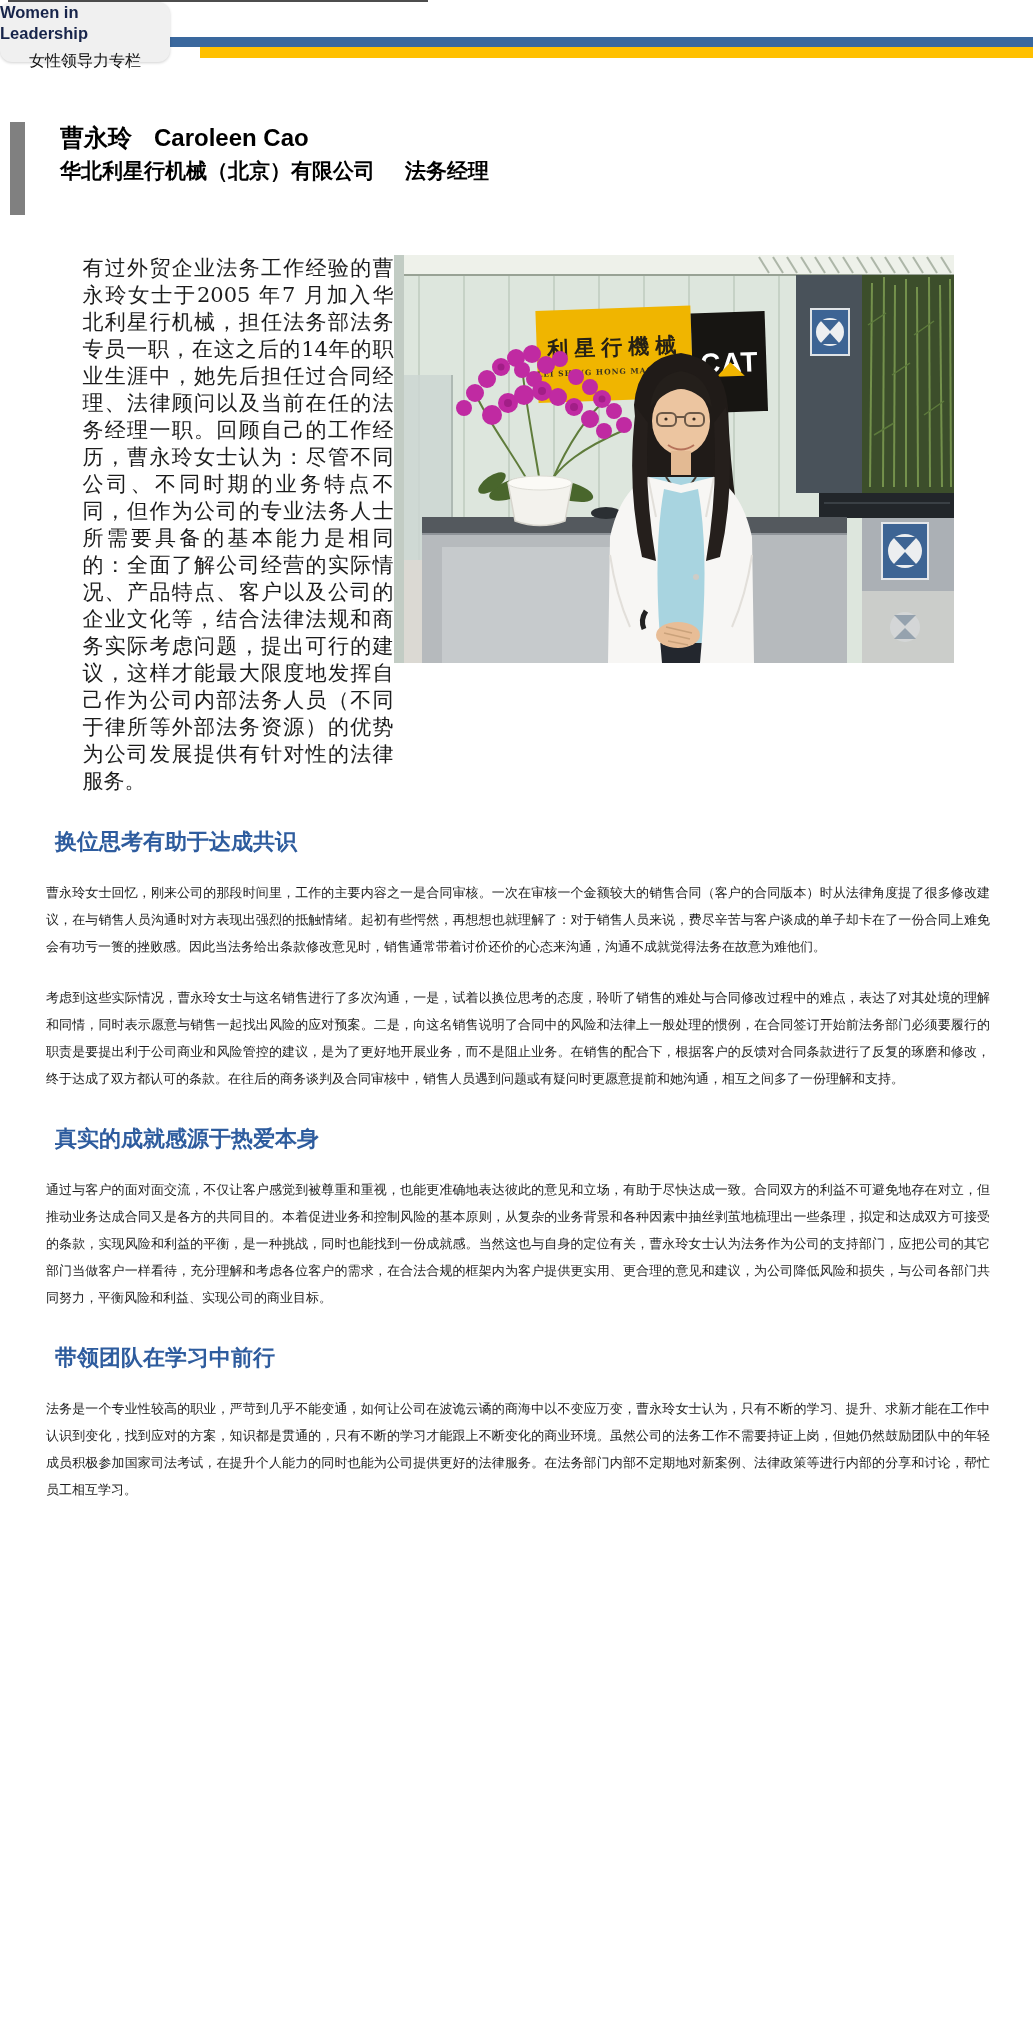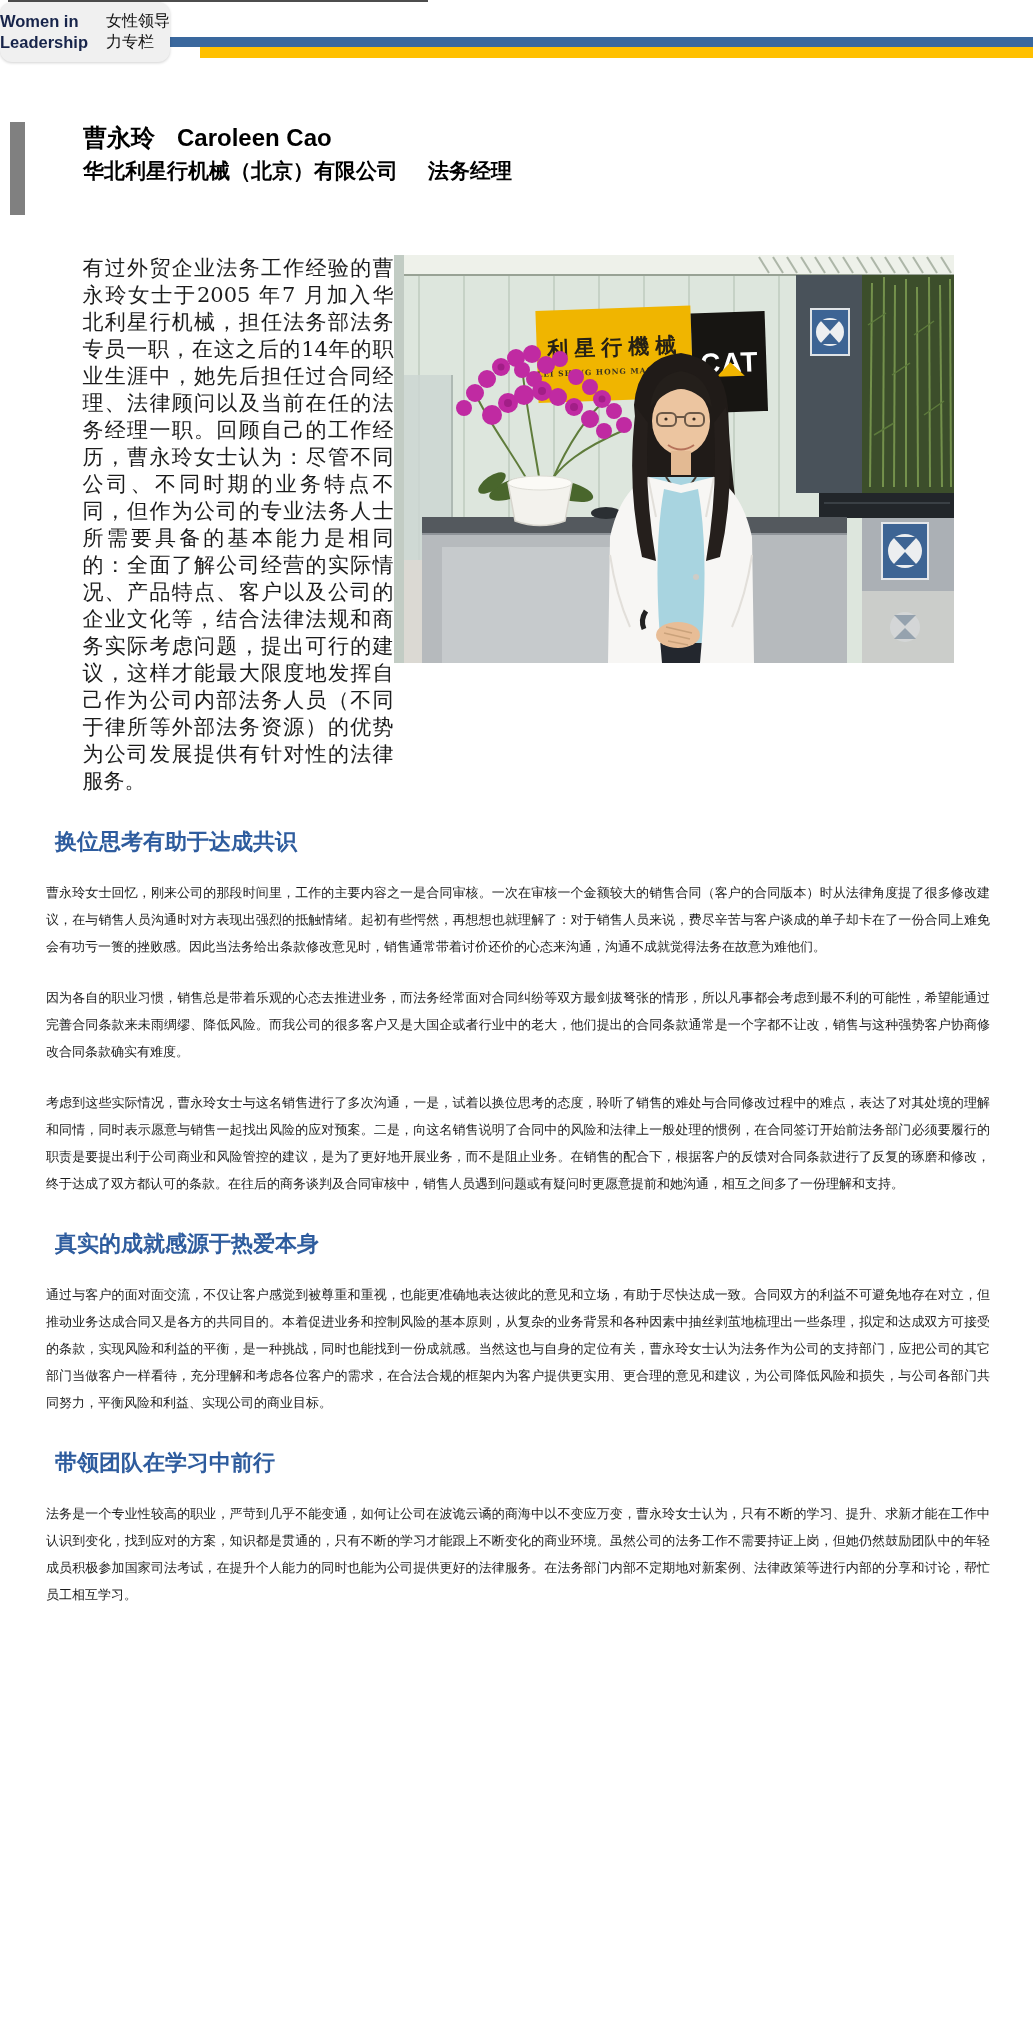--- a/index.html
+++ b/index.html
@@ -12,28 +12,28 @@
     overflow:hidden;
   }
   
   .top-rule { position:absolute; left:8px; top:0; width:420px; height:2px; background:#4d4d4d; }
   .bar-blue { position:absolute; left:163px; top:37px; width:870px; height:10px; background:#3a689e; }
   .bar-yellow { position:absolute; left:200px; top:47px; width:833px; height:11px; background:#ffc000; }
   .badge {
     position:absolute; left:0; top:2px; width:170px; height:60px;
     background:#f0f0f0; border-radius:12px;
     box-shadow:0 1px 3px rgba(0,0,0,0.18);
-    display:flex; flex-direction:row; justify-content:space-between; align-items:center;
+    display:flex; flex-direction:column; justify-content:space-between; align-items:center;
     z-index:3;
     gap:8px;
   }
   .badge-en { font-family:"Liberation Sans","DejaVu Sans",sans-serif; font-weight:bold; font-size:16.5px; color:#17244a; line-height:1.25; }
   .badge-cn { font-size:16px; color:#111; line-height:1.3; }
   
-  .name-block { position:relative; margin:122px 0 0 0; padding-left:83px; }
+  .name-block { position:relative; margin:122px 0 0 0; padding-left:60px; }
   .gray-bar { position:absolute; left:10px; top:0; width:15px; height:93px; background:#808080; }
   .name-line1 { font-size:24px; font-weight:bold; line-height:32px; color:#000; }
   .name-en { font-family:"Liberation Sans","DejaVu Sans",sans-serif; margin-left:22px; }
   .name-line2 { font-size:21px; font-weight:bold; line-height:30px; margin-top:2px; color:#000; }
   .job-title { margin-left:30px; }
   
   .intro-row { display:flex; justify-content:center; padding:0 43px 0 46px; margin-top:69px; }
   .intro-text {
     width:311px; margin:0; font-size:21px; line-height:27px;
     text-align:justify; color:#1c1c1c;
@@ -262,21 +262,20 @@
           </g>
         </g>
       </svg>
     </div>
   </div>
 
   <div class="content">
 
     <h2 class="sec-heading">换位思考有助于达成共识</h2>
     <p class="para">曹永玲女士回忆，刚来公司的那段时间里，工作的主要内容之一是合同审核。一次在审核一个金额较大的销售合同（客户的合同版本）时从法律角度提了很多修改建议，在与销售人员沟通时对方表现出强烈的抵触情绪。起初有些愕然，再想想也就理解了：对于销售人员来说，费尽辛苦与客户谈成的单子却卡在了一份合同上难免会有功亏一篑的挫败感。因此当法务给出条款修改意见时，销售通常带着讨价还价的心态来沟通，沟通不成就觉得法务在故意为难他们。</p>
-    <p class="para">因为各自的职业习惯，销售总是带着乐观的心态去推进业务，而法务经常面对合同纠纷等双方最剑拔弩张的情形，所以凡事都会考虑到最不利的可能性，希望能通过完善合同条款来未雨绸缪、降低风险。而我公司的很多客户又是大国企或者行业中的老大，他们提出的合同条款通常是一个字都不让改，销售与这种强势客户协商修改合同条款确实有难度。</p>
     <p class="para">考虑到这些实际情况，曹永玲女士与这名销售进行了多次沟通，一是，试着以换位思考的态度，聆听了销售的难处与合同修改过程中的难点，表达了对其处境的理解和同情，同时表示愿意与销售一起找出风险的应对预案。二是，向这名销售说明了合同中的风险和法律上一般处理的惯例，在合同签订开始前法务部门必须要履行的职责是要提出利于公司商业和风险管控的建议，是为了更好地开展业务，而不是阻止业务。在销售的配合下，根据客户的反馈对合同条款进行了反复的琢磨和修改，终于达成了双方都认可的条款。在往后的商务谈判及合同审核中，销售人员遇到问题或有疑问时更愿意提前和她沟通，相互之间多了一份理解和支持。</p>
 
     <h2 class="sec-heading">真实的成就感源于热爱本身</h2>
     <p class="para">通过与客户的面对面交流，不仅让客户感觉到被尊重和重视，也能更准确地表达彼此的意见和立场，有助于尽快达成一致。合同双方的利益不可避免地存在对立，但推动业务达成合同又是各方的共同目的。本着促进业务和控制风险的基本原则，从复杂的业务背景和各种因素中抽丝剥茧地梳理出一些条理，拟定和达成双方可接受的条款，实现风险和利益的平衡，是一种挑战，同时也能找到一份成就感。当然这也与自身的定位有关，曹永玲女士认为法务作为公司的支持部门，应把公司的其它部门当做客户一样看待，充分理解和考虑各位客户的需求，在合法合规的框架内为客户提供更实用、更合理的意见和建议，为公司降低风险和损失，与公司各部门共同努力，平衡风险和利益、实现公司的商业目标。</p>
 
     <h2 class="sec-heading">带领团队在学习中前行</h2>
     <p class="para">法务是一个专业性较高的职业，严苛到几乎不能变通，如何让公司在波诡云谲的商海中以不变应万变，曹永玲女士认为，只有不断的学习、提升、求新才能在工作中认识到变化，找到应对的方案，知识都是贯通的，只有不断的学习才能跟上不断变化的商业环境。虽然公司的法务工作不需要持证上岗，但她仍然鼓励团队中的年轻成员积极参加国家司法考试，在提升个人能力的同时也能为公司提供更好的法律服务。在法务部门内部不定期地对新案例、法律政策等进行内部的分享和讨论，帮忙员工相互学习。</p>
 
   </div>
 </div>

